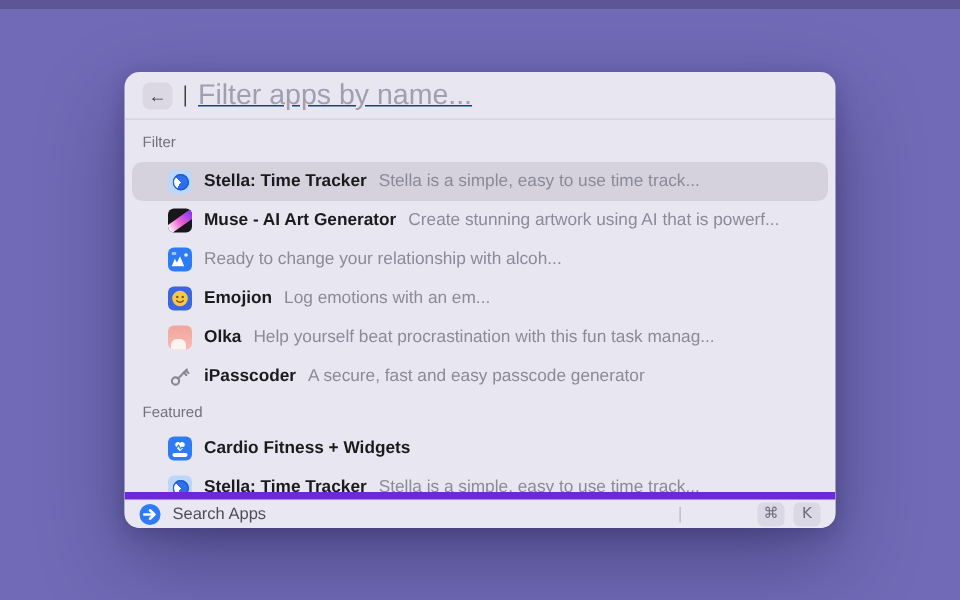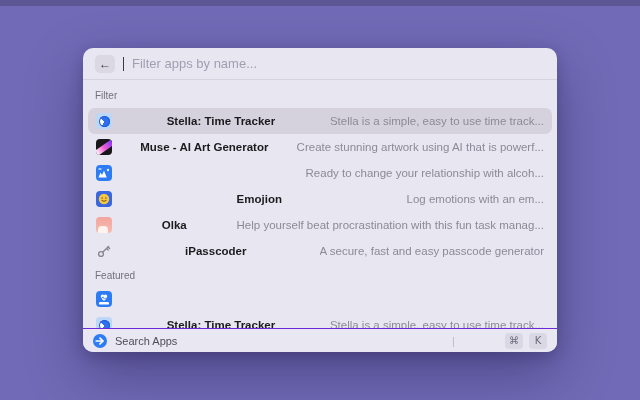--- a/index.html
+++ b/index.html
@@ -26,36 +26,36 @@
   }
   .back-btn {
     width:20px; height:18px; border-radius:5px; background:#DBD8E4;
     display:flex; align-items:center; justify-content:center;
     font-size:12px; color:#3A3A3E; cursor:default; flex:none;
   }
   .caret { width:1px; height:14px; background:#3c3c40; flex:none; }
   .search-input {
     flex:1; border:none; outline:none; background:transparent;
     font-family:"Liberation Sans","DejaVu Sans",sans-serif;
-    font-size:13px; color:#0c4a6e; padding:0;
+    font-size:19px; color:#0c4a6e; padding:0;text-decoration:underline;
   }
   .search-input::placeholder { color:#A19EB0; }
   
   .list {
     position:absolute; top:33px; left:0; right:0; bottom:0;
     padding:9px 5px 0 5px; overflow:hidden;
   }
   .section-label {
     font-size:10px; color:#73707E; padding-left:7px;
     height:12px; line-height:12px; margin-bottom:6px;
   }
   .section-label.featured { margin-top:6px; margin-bottom:4px; }
   .row {
     height:26px; display:flex; align-items:center; gap:8px;
-    padding:0 8px; border-radius:7px; white-space:nowrap; overflow:hidden;justify-content:space-between;
+    padding:0 24px; border-radius:7px; white-space:nowrap; overflow:hidden;
   }
   .row.selected { background:#D5D2DE; }
   .row-title { font-size:11.5px; font-weight:bold; color:#1B1B1E; flex:none; }
   .row-sub { font-size:11.5px; color:#8C8A98; overflow:hidden; }
   
   .app-icon {
     width:16px; height:16px; border-radius:4px; flex:none;
     position:relative; overflow:hidden;
   }
   .ic-stella { background:#BCD7F8; border-radius:4px; }
@@ -77,21 +77,21 @@
     content:''; position:absolute; bottom:-1px; left:2px; width:10px; height:8px;
     background:#FDF3EF; border-radius:4px 4px 2px 2px;
   }
   .ic-emojion { background:#3A67DF; }
   .ic-cardio { background:#2E7CF5; }
   .ic-key { background:transparent; }
   .app-icon svg { position:absolute; inset:0; }
   
   .footer {
     position:absolute; left:0; right:0; bottom:0; height:24px;
-    background:#E9E7F1; border-top:1px solid #6d28d9;
+    background:#E9E7F1; border-top:5px solid #6d28d9;
     display:flex; align-items:center; padding:0 10px; gap:8px;
   }
   .footer-app-icon {
     width:14px; height:14px; border-radius:50%; background:#2E7CF5;
     display:flex; align-items:center; justify-content:center; flex:none;
   }
   .footer-label { font-size:11px; color:#4F4D5A; }
   .footer-spacer { flex:1; }
   .footer-action { display:flex; align-items:center; gap:6px; }
   .open-browser { font-size:11px; font-weight:bold; color:#232227; }
@@ -178,20 +178,21 @@
     <div class="section-label featured">Featured</div>
 
     <div class="row">
       <span class="app-icon ic-cardio">
         <svg viewBox="0 0 16 16">
             <path fill="#fff" d="M8 9.8 C6 8 4.8 6.8 4.8 5.4 C4.8 4.3 5.7 3.6 6.6 3.6 C7.3 3.6 7.8 4 8 4.5 C8.2 4 8.7 3.6 9.4 3.6 C10.3 3.6 11.2 4.3 11.2 5.4 C11.2 6.8 10 8 8 9.8 Z"></path>
             <path d="M4.5 7.2 H6 L7 5.8 L8.3 8.2 L9.2 7.2 H11.5" stroke="#2E7CF5" stroke-width="0.8" fill="none"></path>
             <rect x="3" y="11" width="10" height="2.6" rx="1.2" fill="#fff"></rect>
           </svg>
       </span>
+      <span class="row-title">Cardio Fitness + Widgets</span>
       <span class="row-sub"></span>
     </div>
 
     <div class="row">
       <span class="app-icon ic-stella"></span>
       <span class="row-title">Stella: Time Tracker</span>
       <span class="row-sub">Stella is a simple, easy to use time track...</span>
     </div>
   </div>
 

